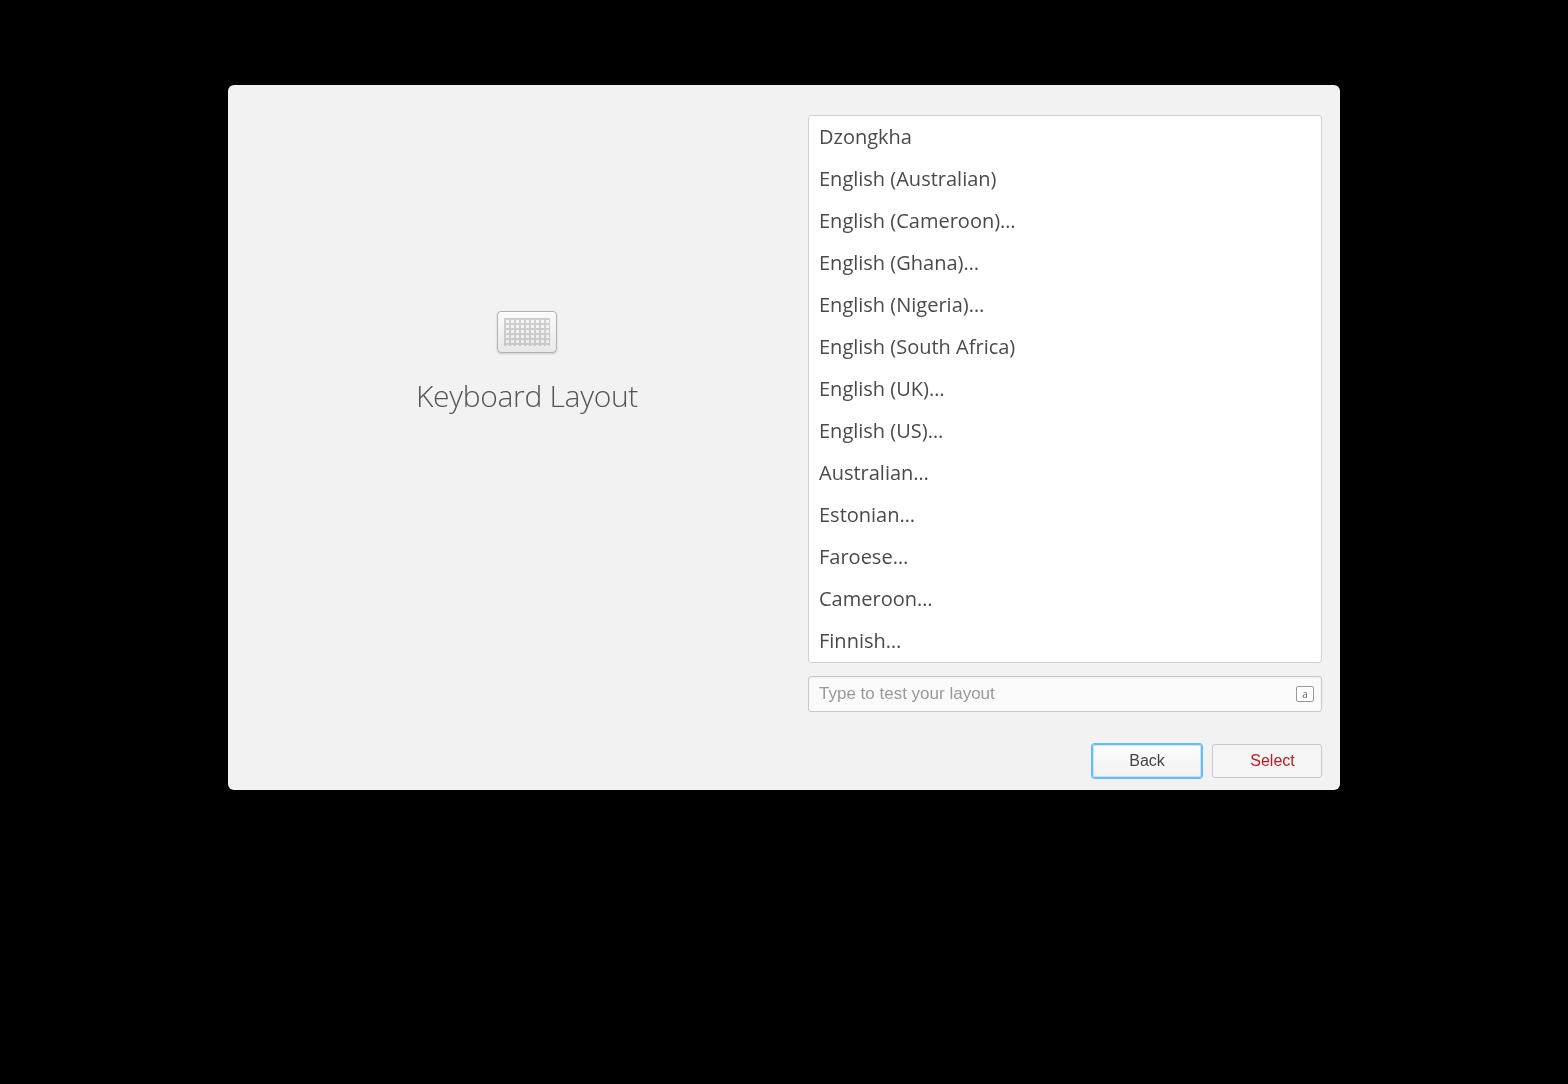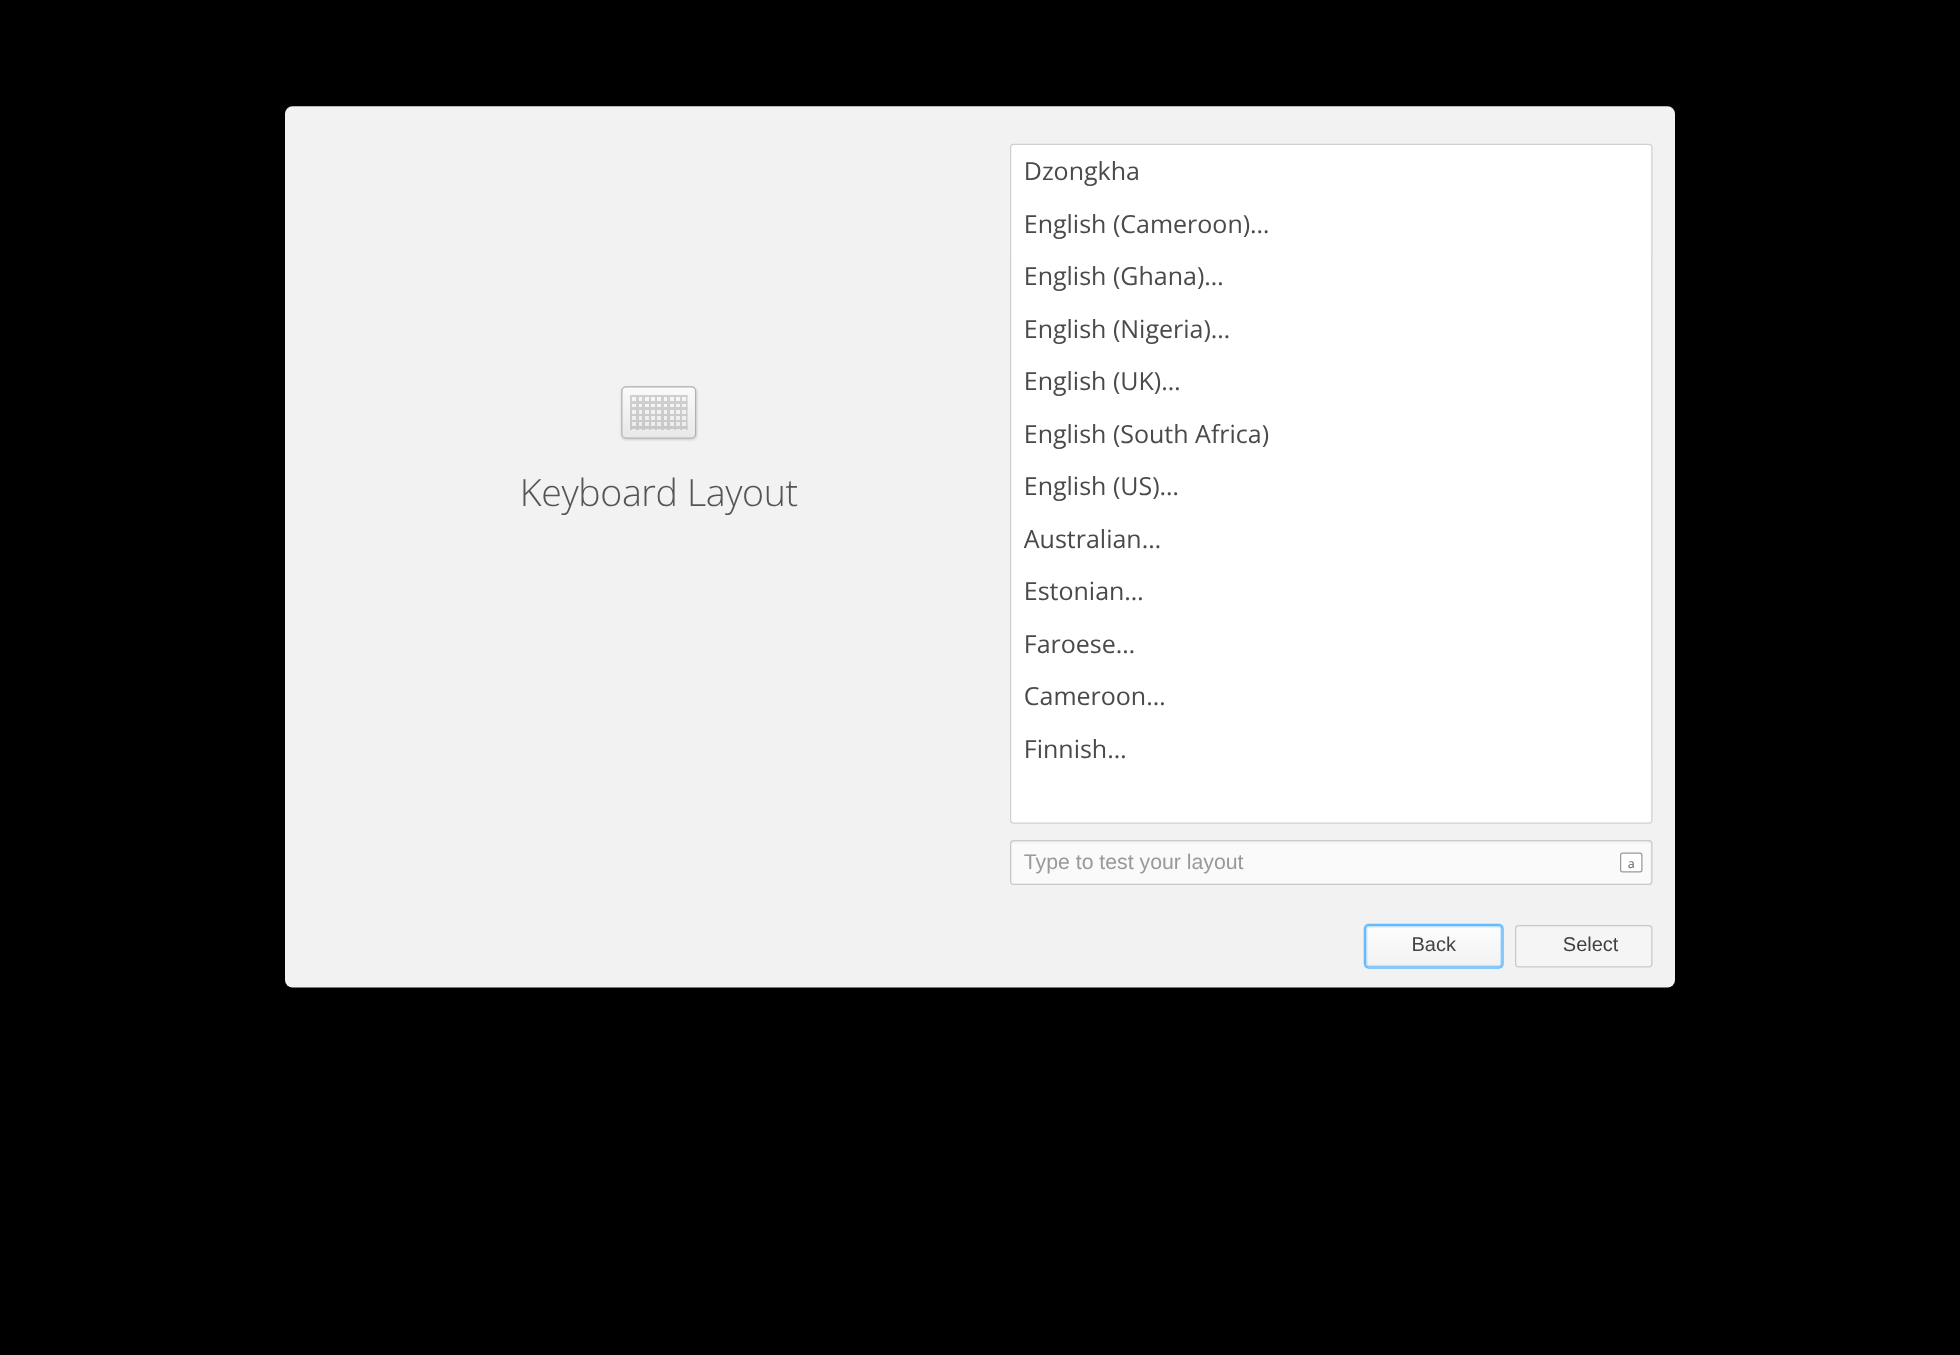--- a/index.html
+++ b/index.html
@@ -170,45 +170,46 @@
       cursor: pointer;
       text-align: center;
     }
     
     .btn-focused {
       border-color: #64baff;
       box-shadow: 0 0 0 1px #64baff, inset 0 0 0 1px rgba(100,186,255,0.3);
     }
     
     .btn-disabled {
-      color: #404040;
+      color: #b91c1c;
       background: #f5f5f5;
       cursor: default;
       padding-left: 31px;
     }
   </style>
 </head>
 <body>
 
 <div class="window">
   <div class="content">
 
     <div class="left-panel">
       <div class="keyboard-icon"></div>
       <div class="title">Keyboard Layout</div>
     </div>
 
     <div class="right-panel">
       <div class="layout-list">
         <div class="list-item">Dzongkha</div>
+        <div class="list-item">English (Australian)</div>
         <div class="list-item">English (Cameroon)…</div>
         <div class="list-item">English (Ghana)…</div>
         <div class="list-item">English (Nigeria)…</div>
+        <div class="list-item">English (South Africa)</div>
         <div class="list-item">English (UK)…</div>
-        <div class="list-item">English (South Africa)</div>
         <div class="list-item">English (US)…</div>
         <div class="list-item">Australian…</div>
         <div class="list-item">Estonian…</div>
         <div class="list-item">Faroese…</div>
         <div class="list-item">Cameroon…</div>
         <div class="list-item">Finnish…</div>
       </div>
 
       <div class="test-input-wrapper">
         <input type="text" class="test-input" placeholder="Type to test your layout" style="">

